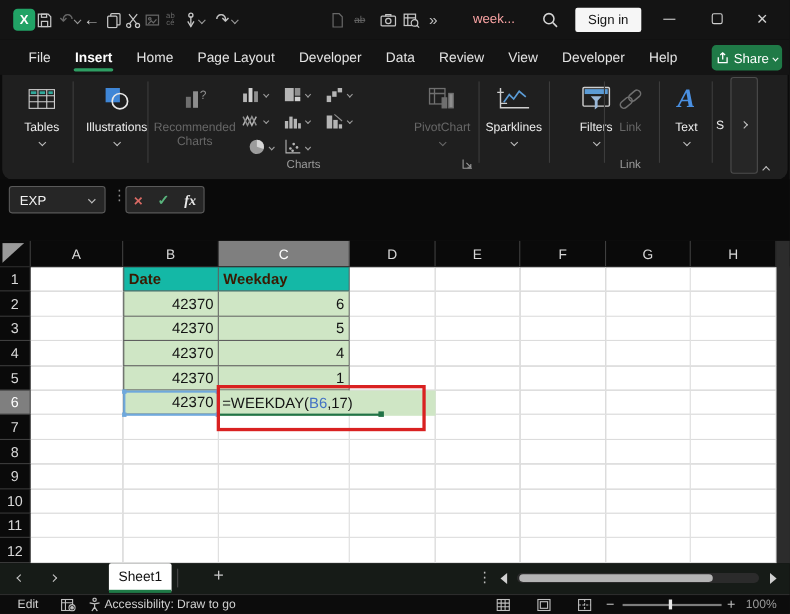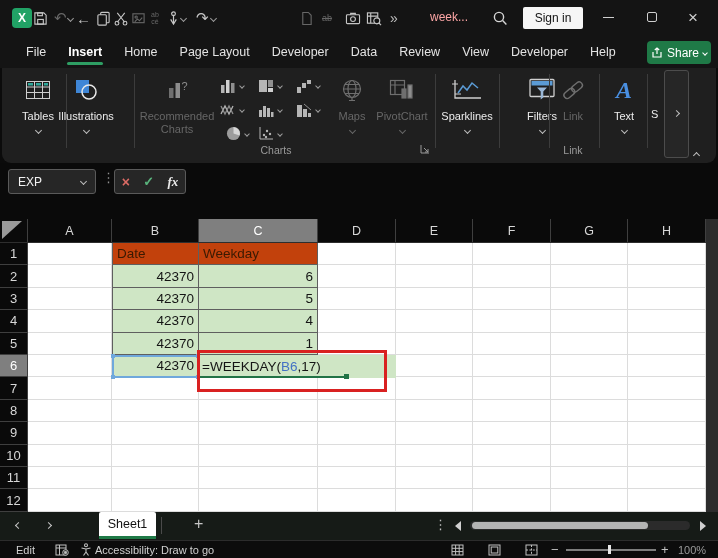--- a/index.html
+++ b/index.html
@@ -62,21 +62,21 @@
   .grid { position:absolute; left:0; top:219px; width:718px; height:293px; background:#383838; }
   .col-headers { display:flex; height:24px; background:#0a0a0a; border-bottom:1px solid #2e2e2e; }
   .corner { width:28px; position:relative; border-right:1px solid #3f3f3f; }
   .corner::before { content:""; position:absolute; left:2px; top:2px; width:20px; height:18px; background:#9a9a9a; clip-path:polygon(0 0,100% 0,0 100%); }
   .ch { display:flex; align-items:center; justify-content:center; font-size:12.5px; color:#d8d8d8; border-right:1px solid #3f3f3f; }
   .ch.sel, .rh.sel { background:#7f7f7f; color:#ffffff; }
   .grow { display:flex; height:22.417px; }
   .rh { width:28px; background:#0a0a0a; color:#d8d8d8; font-size:13px; display:flex; align-items:center; justify-content:center; border-bottom:1px solid #3f3f3f; border-right:1px solid #3f3f3f; }
   .cell { background:#ffffff; border-right:1px solid #dcdcdc; border-bottom:1px solid #dcdcdc; display:flex; align-items:center; font-size:13.5px; color:#141414; overflow:hidden; }
   .c-green { background:#cfe6c5; border-color:#5f5f5f; }
-  .c-orange { background:#c2410c; border-color:#5f5f5f; color:#3a1a02; font-weight:normal; }
+  .c-orange { background:#14b8a6; border-color:#5f5f5f; color:#3a1a02; font-weight:bold; }
   .c-right { justify-content:flex-end; padding-right:4px; }
   .c-left { padding-left:4px; }
   .tl { border-left:1px solid #5f5f5f; }
   .vstrip { position:absolute; left:706px; top:0; width:12px; height:293px; background:#2c2c2c; }
   
   .b6-sel { position:absolute; left:112px; top:136px; width:87px; height:23px; border:2px solid #6fa8dc; }
   .hdl { position:absolute; width:4px; height:4px; background:#6fa8dc; }
   .c6-edit { position:absolute; left:199px; top:136px; width:197px; height:23px; background:#cfe6c5; display:flex; align-items:center; padding-left:3px; font-size:13.5px; color:#141414; white-space:nowrap; }
   .c6-edit .ref { color:#4472c4; }
   .c6-underline { position:absolute; left:199px; top:157px; width:148px; height:2px; background:#217346; }
@@ -222,21 +222,21 @@
           <rect x="3" y="4" width="5" height="2.5" fill="#2fa89b" stroke="none"></rect>
           <rect x="11" y="4" width="5" height="2.5" fill="#2fa89b" stroke="none"></rect>
           <rect x="19" y="4" width="4" height="2.5" fill="#2fa89b" stroke="none"></rect>
         </svg>
     </div>
     <div class="rlabel">Tables</div>
     <span class="chev"></span>
   </div>
   <div class="rdiv" style="left:64px"></div>
 
-  <div class="rgroup" style="left:52px;width:64px">
+  <div class="rgroup" style="left:72px;width:64px">
     <div class="ricon">
       <svg width="26" height="22" viewBox="0 0 26 22">
           <rect x="3" y="1" width="13" height="13" fill="#3f86d6"></rect>
           <circle cx="16" cy="13" r="7" fill="none" stroke="#e8e8e8" stroke-width="1.5"></circle>
         </svg>
     </div>
     <div class="rlabel">Illustrations</div>
     <span class="chev"></span>
   </div>
   <div class="rdiv" style="left:132px"></div>
@@ -319,31 +319,20 @@
     <span class="chev" style="width:4px;height:4px"></span>
   </div>
   <div class="grp-label" style="left:214px;width:120px">Charts</div>
   <div class="launcher" style="left:418px;top:76px">
     <svg width="10" height="10" viewBox="0 0 10 10" fill="none" stroke="currentColor">
         <path d="M1 1v8h8"></path>
         <path d="M4 4l4 4M8 5v3h-3"></path>
       </svg>
   </div>
 
-  <div class="rgroup disabled" style="left:330px;width:40px">
-    <div class="ricon">
-      <svg width="24" height="24" viewBox="0 0 24 24" fill="none" stroke="#6f6f6f" stroke-width="1.2">
-          <circle cx="12" cy="11" r="8.5"></circle>
-          <ellipse cx="12" cy="11" rx="4" ry="8.5"></ellipse>
-          <path d="M3.5 11h17M5 6.5h14M5 15.5h14M12 19.5v3M9 22.5h6"></path>
-        </svg>
-    </div>
-    <div class="rlabel">Maps</div>
-    <span class="chev"></span>
-  </div>
   <div class="rgroup disabled" style="left:368px;width:64px">
     <div class="ricon">
       <svg width="26" height="22" viewBox="0 0 26 22" fill="none" stroke="#6f6f6f" stroke-width="1.2">
           <rect x="1.5" y="1.5" width="14" height="14"></rect>
           <path d="M1.5 6h14M6 1.5v14"></path>
           <rect x="13" y="10" width="4" height="9" fill="#6f6f6f"></rect>
           <rect x="19" y="6" width="4" height="13" fill="#8d8d8d"></rect>
         </svg>
     </div>
     <div class="rlabel">PivotChart</div>

